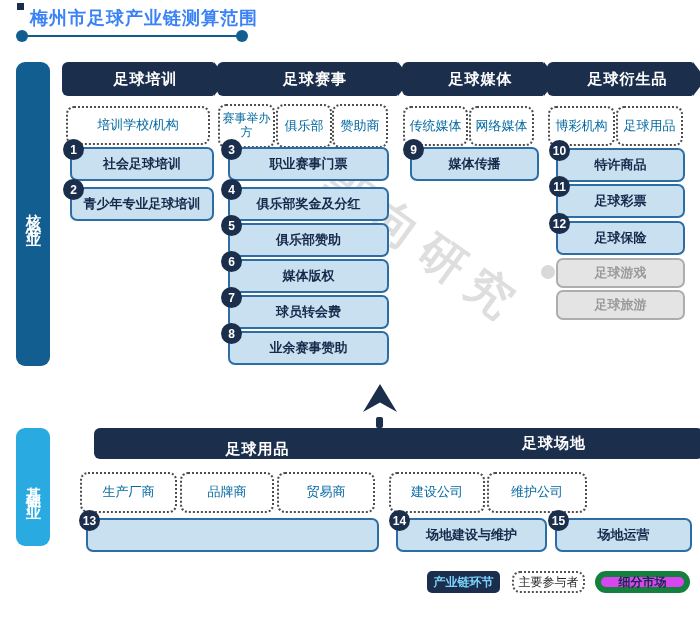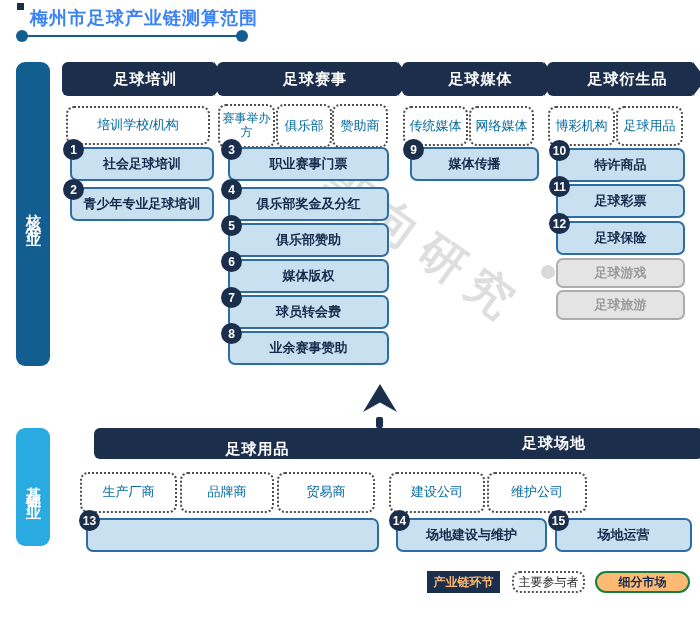--- a/index.html
+++ b/index.html
@@ -34,23 +34,23 @@
   .badge{position:absolute;left:-9px;top:-10px;width:21px;height:21px;border-radius:50%;background:#1b2e4c;color:#fff;font-style:normal;font-size:12px;font-weight:bold;display:flex;align-items:center;justify-content:center;}
   .gbox{position:absolute;height:26px;background:#e4e4e4;border:2px solid #adadad;border-radius:7px;display:flex;align-items:center;justify-content:center;font-size:13px;font-weight:bold;color:#9a9a9a;}
 
   
   .up-arrow{position:absolute;left:363px;top:384px;width:34px;height:28px;background:#1b2e4c;
     clip-path:polygon(50% 0,100% 100%,50% 66%,0 100%);}
   .up-arrow-dash{position:absolute;left:376px;top:417px;width:7px;height:11px;background:#1b2e4c;border-radius:2px;}
 
   
   .lg{position:absolute;top:571px;height:22px;display:flex;align-items:center;justify-content:center;font-size:12px;box-sizing:border-box;}
-  .lg.chain{background:#1b2e4c;color:#fdba74;font-weight:bold;border-radius:0;}
+  .lg.chain{background:#1b2e4c;color:#7dd3fc;font-weight:bold;border-radius:5px;}
   .lg.part{background:#fff;border:2px dotted #555;border-radius:8px;color:#2b2b2b;}
-  .lg.market{background:#fdba74;border:2px solid #15803d;border-radius:11px;color:#16294a;font-weight:bold;}
+  .lg.market{background:#d946ef;border:6px solid #15803d;border-radius:11px;color:#16294a;font-weight:bold;}
 
   
   .watermark{position:absolute;left:348px;top:152px;transform:rotate(36deg);transform-origin:0 0;font-size:46px;font-weight:bold;letter-spacing:12px;color:#c9c9c9;opacity:.6;white-space:nowrap;pointer-events:none;}
   .wdot{position:absolute;border-radius:50%;background:#cfcfcf;opacity:.8;pointer-events:none;}
 </style>
 </head>
 <body>
 
 <div class="canvas">
 

